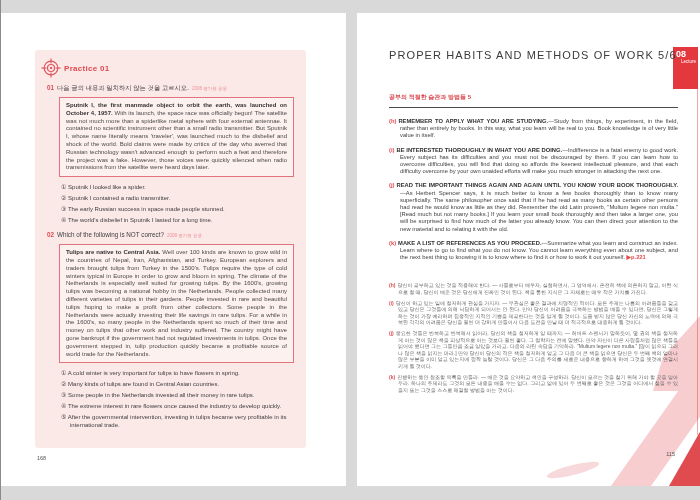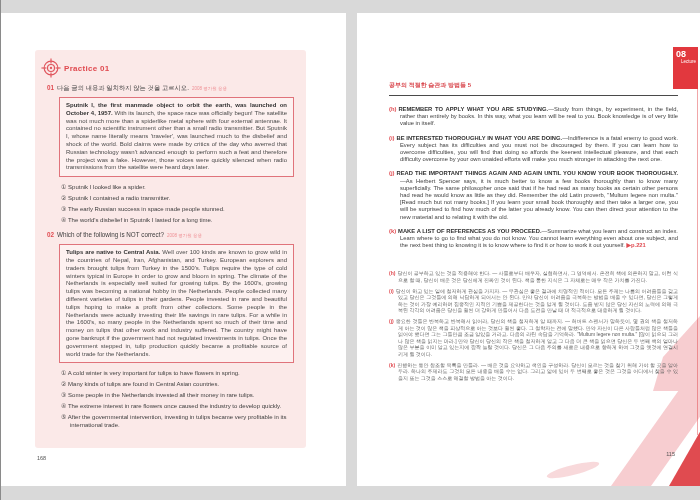--- a/index.html
+++ b/index.html
@@ -102,20 +102,21 @@
     <polygon points="312,175 344,119 344,175" fill="#e04b50"></polygon>
   </svg>
 
   <div class="lecture-tab">
     <span class="num">08</span>
     <span class="lbl">Lecture</span>
   </div>
   <div class="edge-line"></div>
 
   <div class="rp-content">
+    <div class="rp-title">PROPER HABITS AND METHODS OF WORK 5/6</div>
     <div class="rp-subtitle">공부의 적절한 습관과 방법들 5</div>
     <div class="rp-rule"></div>
 
     <p class="para">
       <span class="marker">(h)</span><span class="head">REMEMBER TO APPLY WHAT YOU ARE STUDYING.</span><span>—Study from things, by experiment, in the field, rather than entirely by books. In this way, what you learn will be real to you. Book knowledge is of very little value in itself.</span>
     </p>
     <p class="para">
       <span class="marker">(i)</span><span class="head">BE INTERESTED THOROUGHLY IN WHAT YOU ARE DOING.</span><span>—Indifference is a fatal enemy to good work. Every subject has its difficulties and you must not be discouraged by them. If you can learn how to overcome difficulties, you will find that doing so affords the keenest intellectual pleasure, and that each difficulty overcome by your own unaided efforts will make you much stronger in attacking the next one.</span>
     </p>
     <p class="para">

